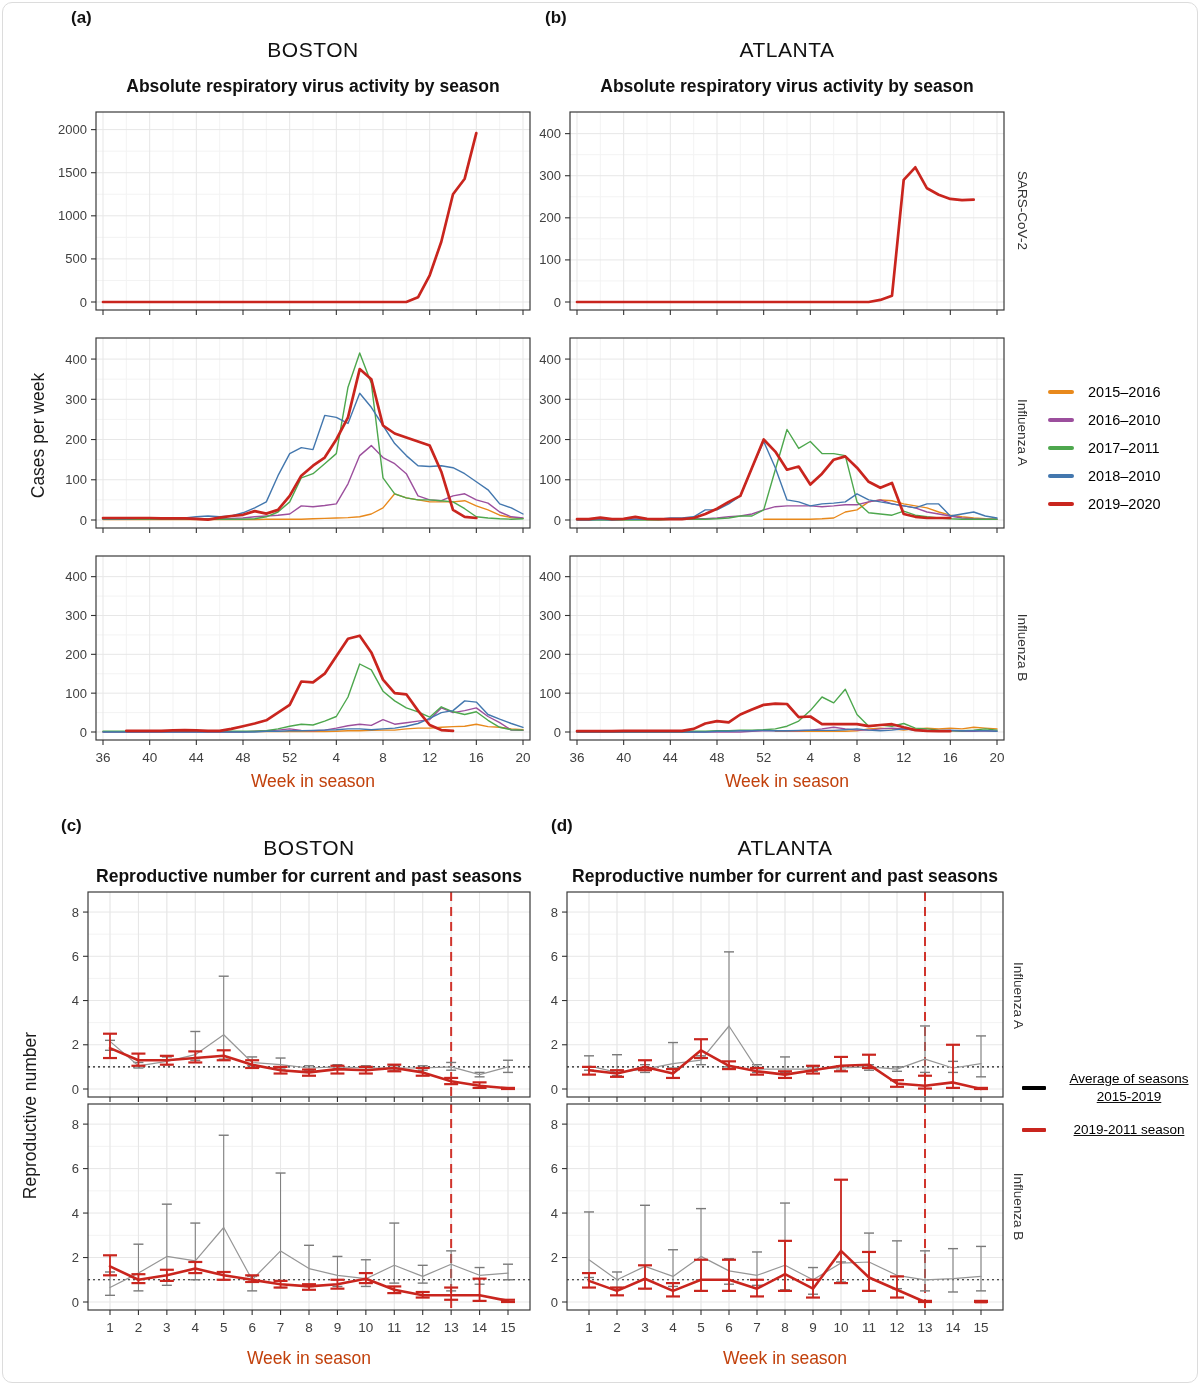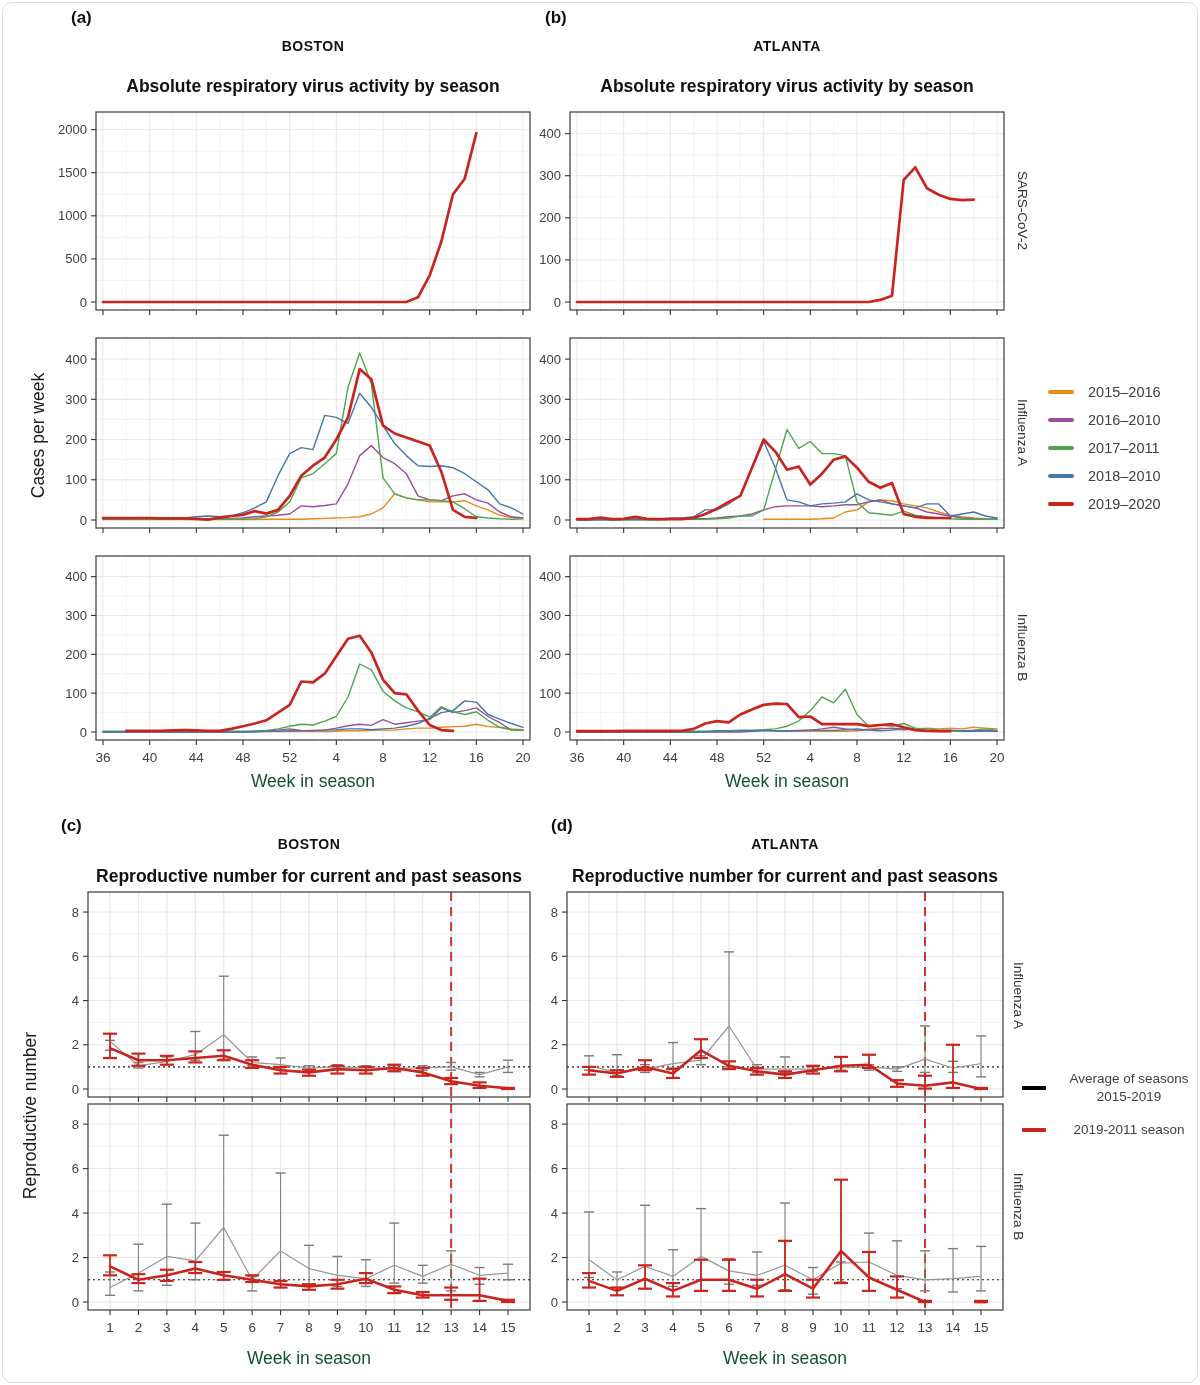--- a/index.html
+++ b/index.html
@@ -1,29 +1,29 @@
 <!DOCTYPE html>
 <html><head>
 <meta charset="utf-8">
 <style>
   html,body{margin:0;padding:0;background:#ffffff;}
   body{width:1200px;height:1385px;position:relative;font-family:"Liberation Sans",sans-serif;color:#111;}
   .frame{position:absolute;inset:2px;border:1px solid #dcdcdc;border-radius:10px;pointer-events:none;}
   .abs{position:absolute;}
   .pletter{font-size:17px;font-weight:bold;color:#111;}
-  .city-title{width:200px;text-align:center;font-size:14px;font-weight:bold;letter-spacing:.5px;}
+  .city-title{width:200px;text-align:center;font-size:21px;font-weight:normal;letter-spacing:.5px;}
   .subtitle{width:470px;text-align:center;font-size:17.5px;font-weight:bold;}
-  .axis-x-label{width:200px;text-align:center;font-size:17.5px;color:#14532d;}
+  .axis-x-label{width:200px;text-align:center;font-size:17.5px;color:#c2410c;}
   .axis-y-label{width:200px;text-align:center;font-size:17.5px;color:#1a1a1a;transform:rotate(-90deg);}
   .facet-label{width:120px;text-align:center;font-size:13.5px;color:#333;transform:rotate(90deg);}
   .legend{display:flex;flex-direction:column;}
   .legend .row{display:flex;align-items:center;margin:6px 0;}
   .legend .swatch{width:26px;height:4.5px;border-radius:2px;flex:0 0 auto;}
-  .legend .lbl{margin-left:14px;font-size:14.5px;color:#404040;}
-  .legend-rt .row{align-items:center;margin:8px 0;}
+  .legend .lbl{margin-left:14px;font-size:14.5px;color:#000000;}
+  .legend-rt .row{align-items:center;margin:8px 0;text-decoration:underline;}
   .legend-rt .swatch{width:24px;height:4px;border-radius:1px;}
   .legend-rt .lbl{margin-left:12px;font-size:13.5px;width:142px;text-align:center;line-height:1.3;}
   svg.chart{position:absolute;overflow:visible;}
 </style>
 </head>
 <body>
 
 <div class="frame"></div>
 
 <div class="abs pletter" style="left:71px;top:8px;">(a)</div>

